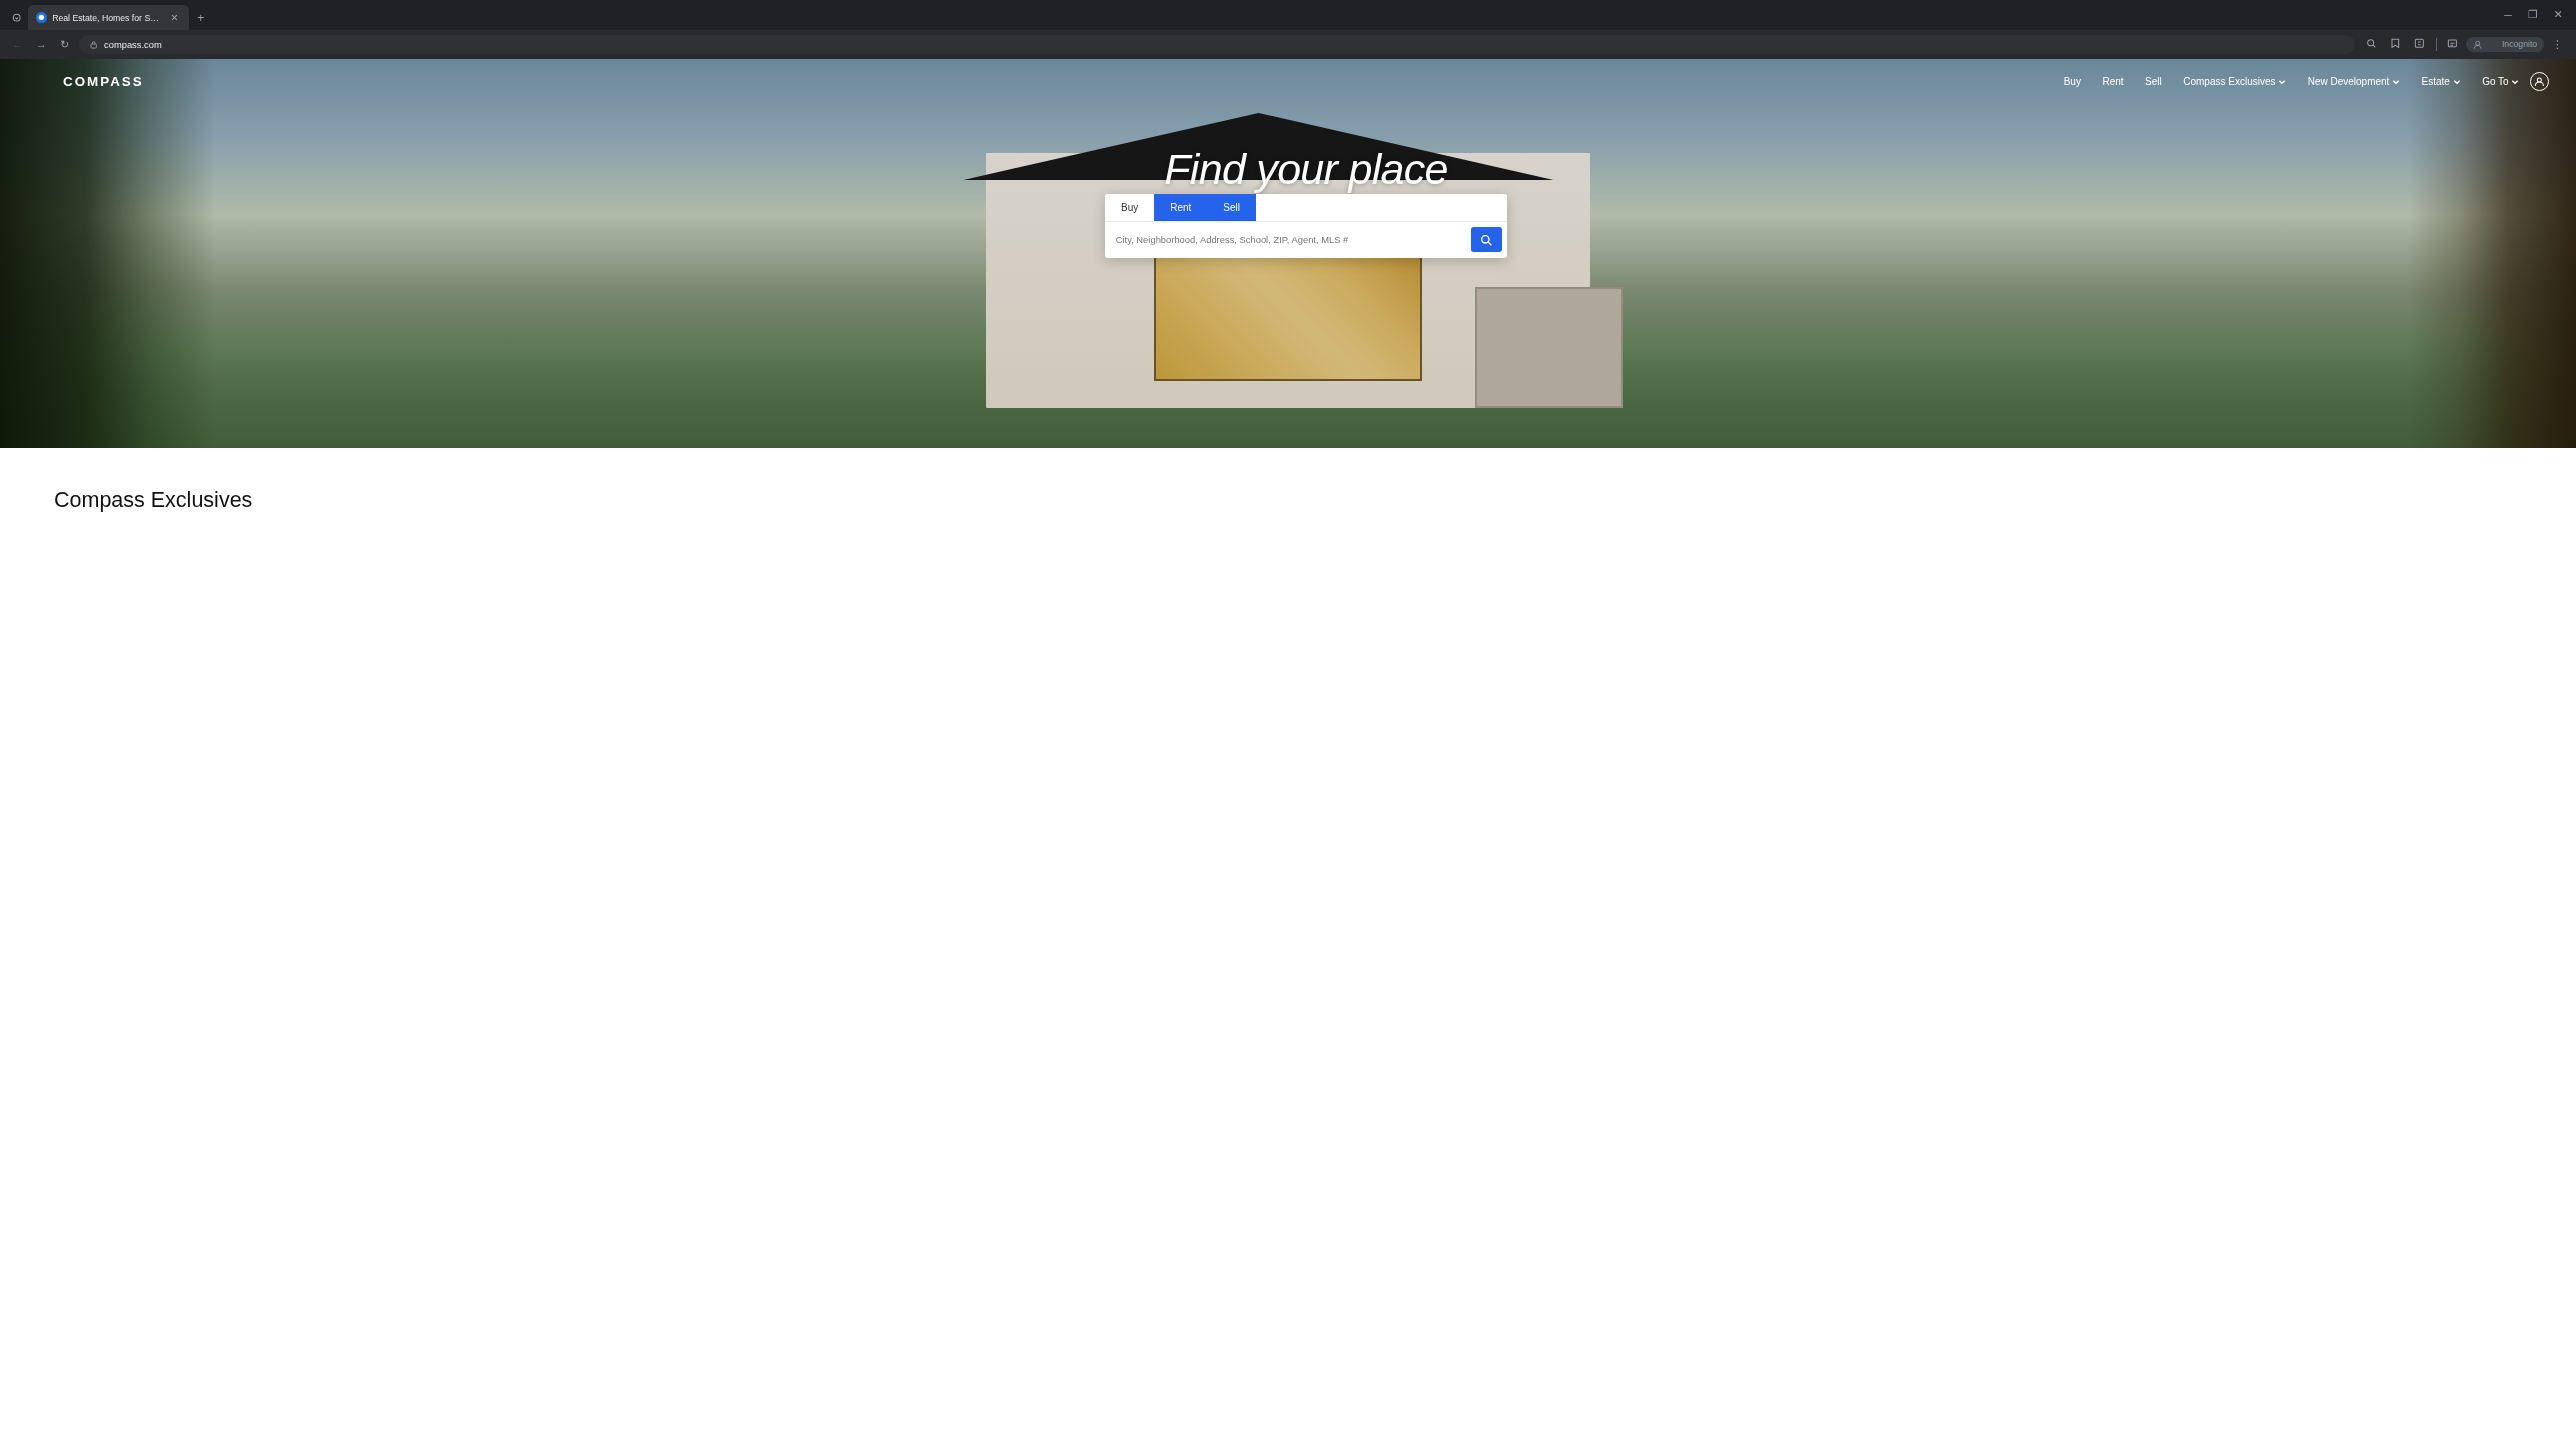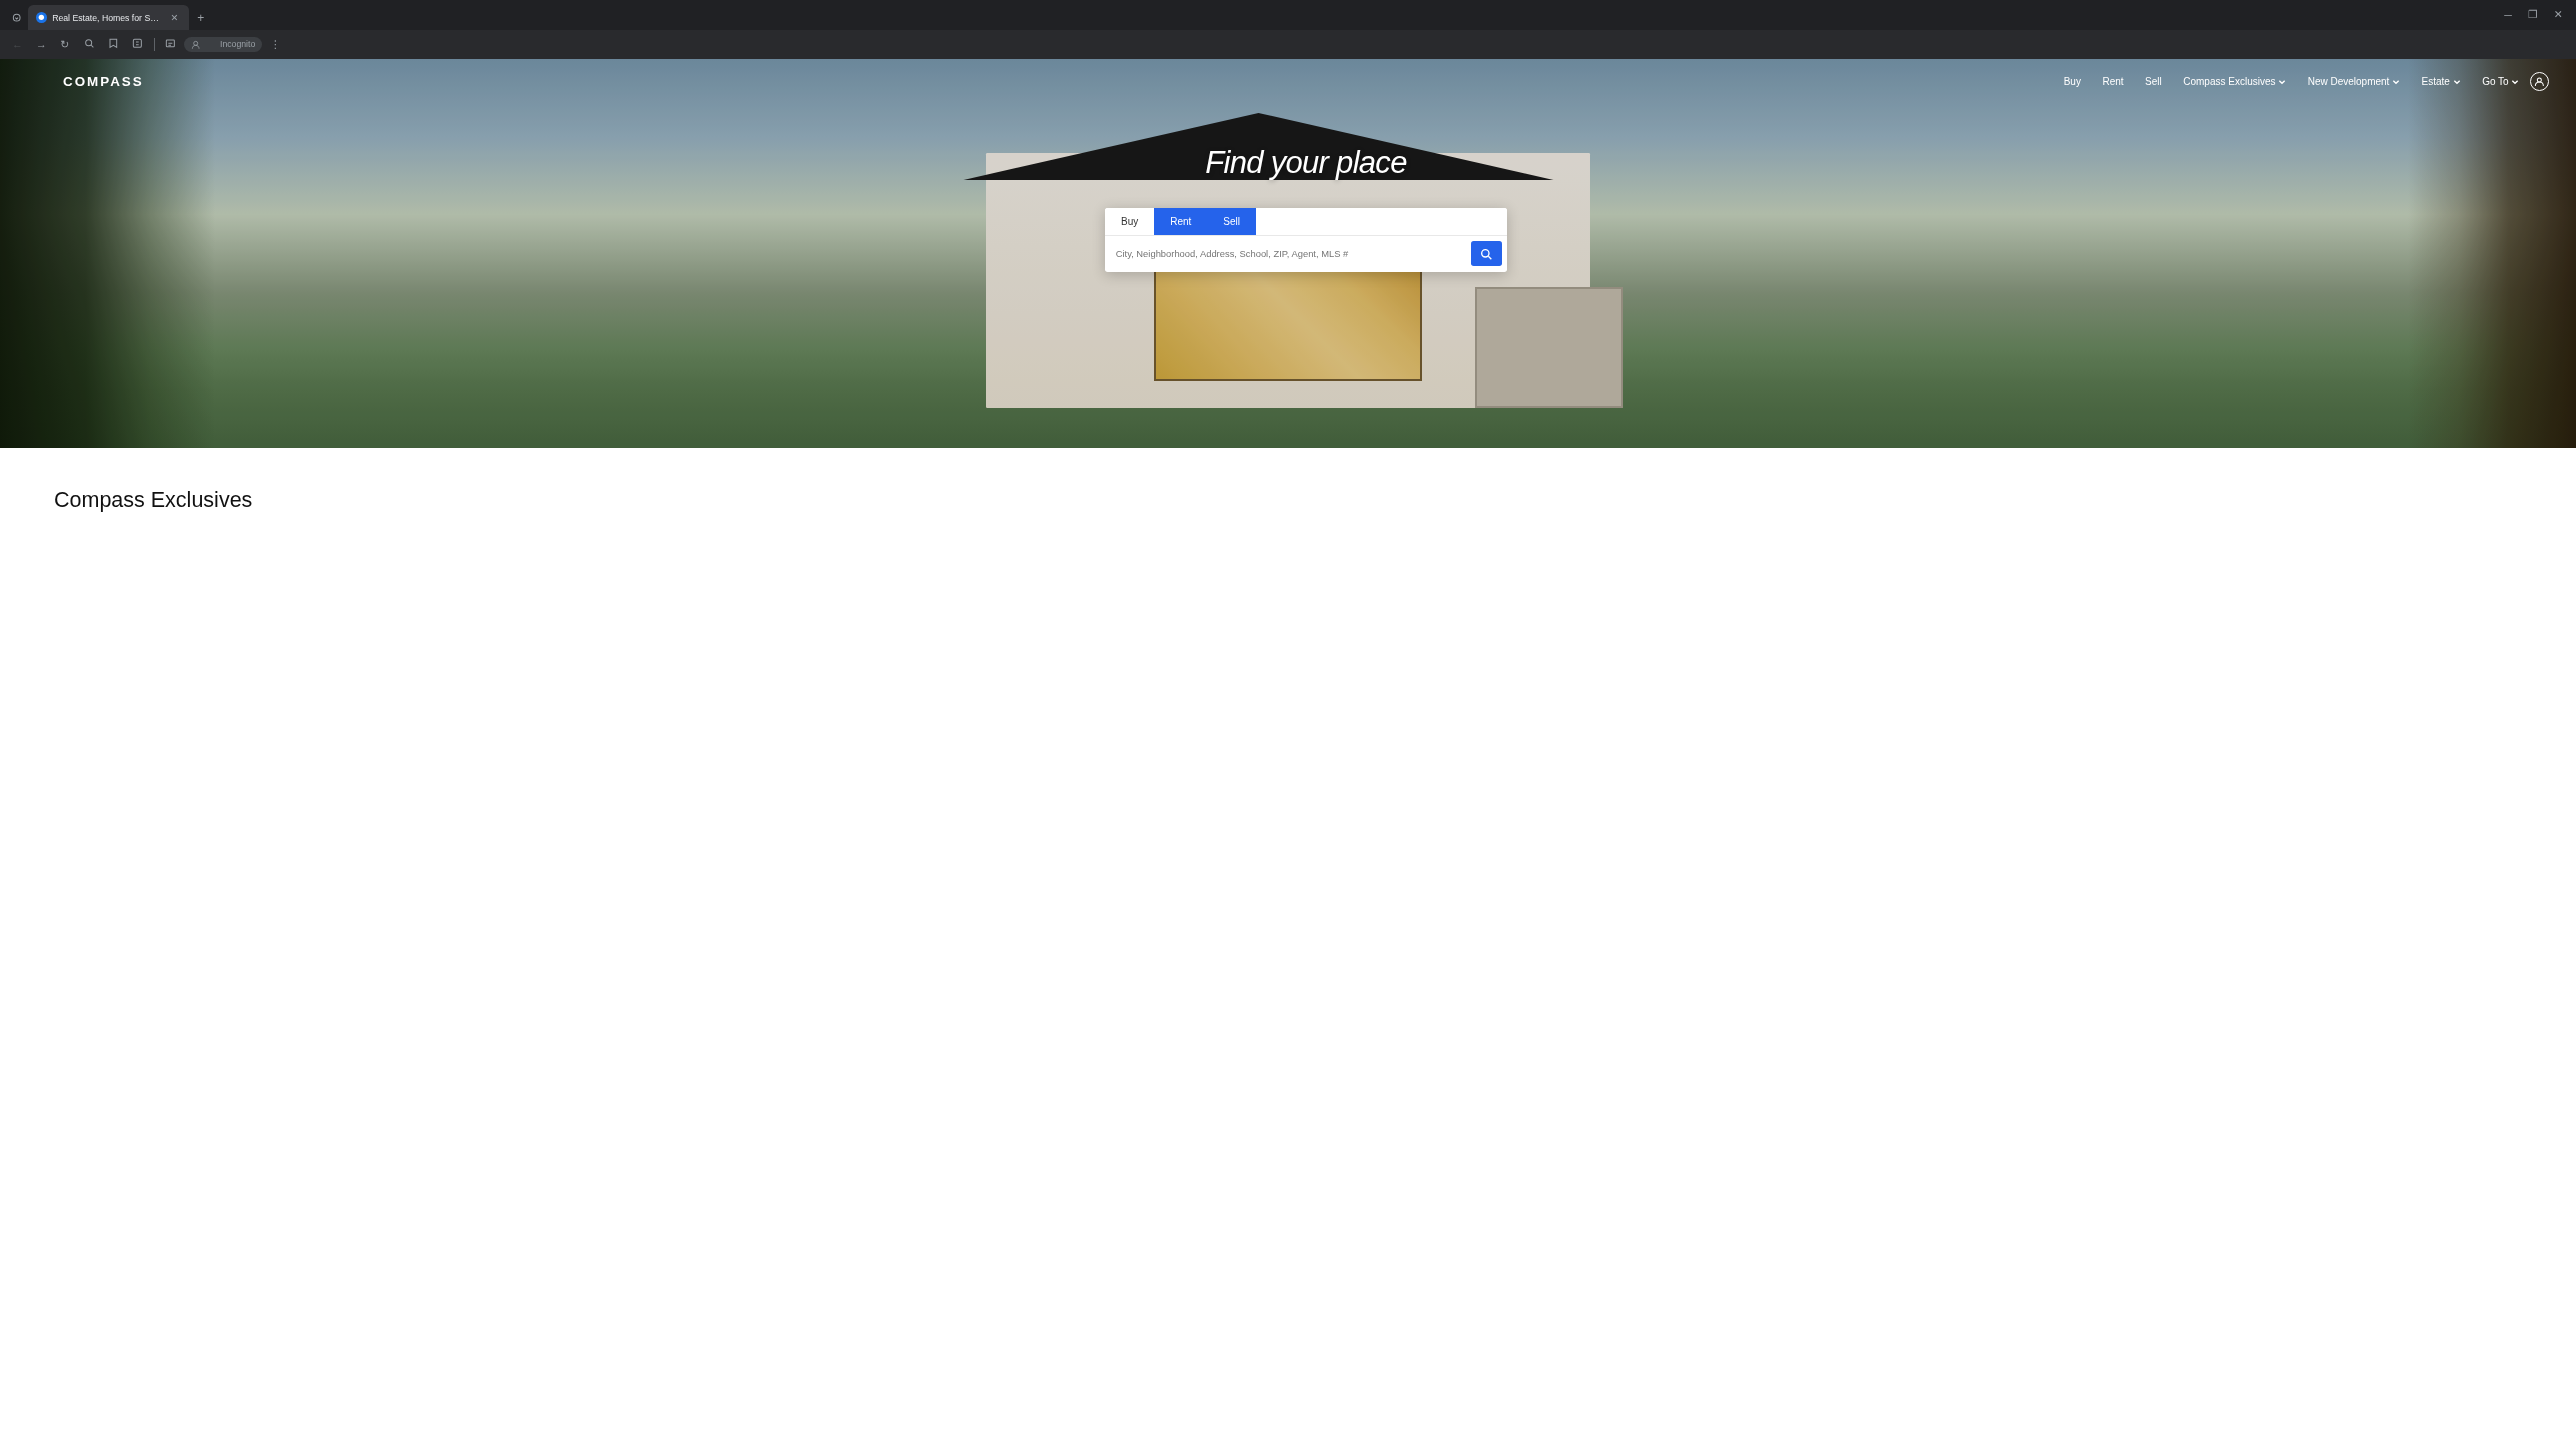--- a/index.html
+++ b/index.html
@@ -223,25 +223,24 @@
     
     .hero-content {
       position: relative;
       z-index: 10;
       display: flex;
       flex-direction: column;
       align-items: center;
       padding-top: 40px;
     }
     .hero-title {
-      font-size: 31px;
+      font-size: 43px;
       font-weight: 500;
       color: #fff;
       text-shadow: 0 1.3px 5.4px rgba(0,0,0,0.3);
-      margin-bottom: 27px;
       font-style: italic;
       letter-spacing: -0.7px;
     }
 
     
     .search-box {
       background: #fff;
       border-radius: 2.7px;
       overflow: hidden;
       box-shadow: 0 2.7px 13.4px rgba(0,0,0,0.2);
@@ -338,20 +337,27 @@
       <button class="win-btn">─</button>
       <button class="win-btn">❐</button>
       <button class="win-btn">✕</button>
     </div>
   </div>
 
   <div class="address-bar-row">
     <button class="nav-btn disabled">←</button>
     <button class="nav-btn">→</button>
     <button class="nav-btn">↻</button>
+    <div class="address-bar">
+      <svg width="9.4" height="9.4" viewBox="0 0 14 14" fill="none">
+        <rect x="3" y="6" width="8" height="6" rx="1" stroke="#9aa0a6" stroke-width="1.2" fill="none"></rect>
+        <path d="M5 6V4.5a2 2 0 014 0V6" stroke="#9aa0a6" stroke-width="1.2" fill="none"></path>
+      </svg>
+      <span class="address-text">compass.com</span>
+    </div>
     <div class="toolbar-actions">
       <button class="toolbar-btn">
         <svg width="10.7" height="10.7" viewBox="0 0 16 16" fill="none" stroke="#9aa0a6" stroke-width="1.5">
             <circle cx="7" cy="7" r="4.5"></circle>
             <line x1="10.5" y1="10.5" x2="14" y2="14"></line>
           </svg>
       </button>
       <button class="toolbar-btn">
         <svg width="10.7" height="10.7" viewBox="0 0 16 16" fill="none" stroke="#9aa0a6" stroke-width="1.5">
             <path d="M3 2h10v12l-5-3-5 3V2z"></path>

